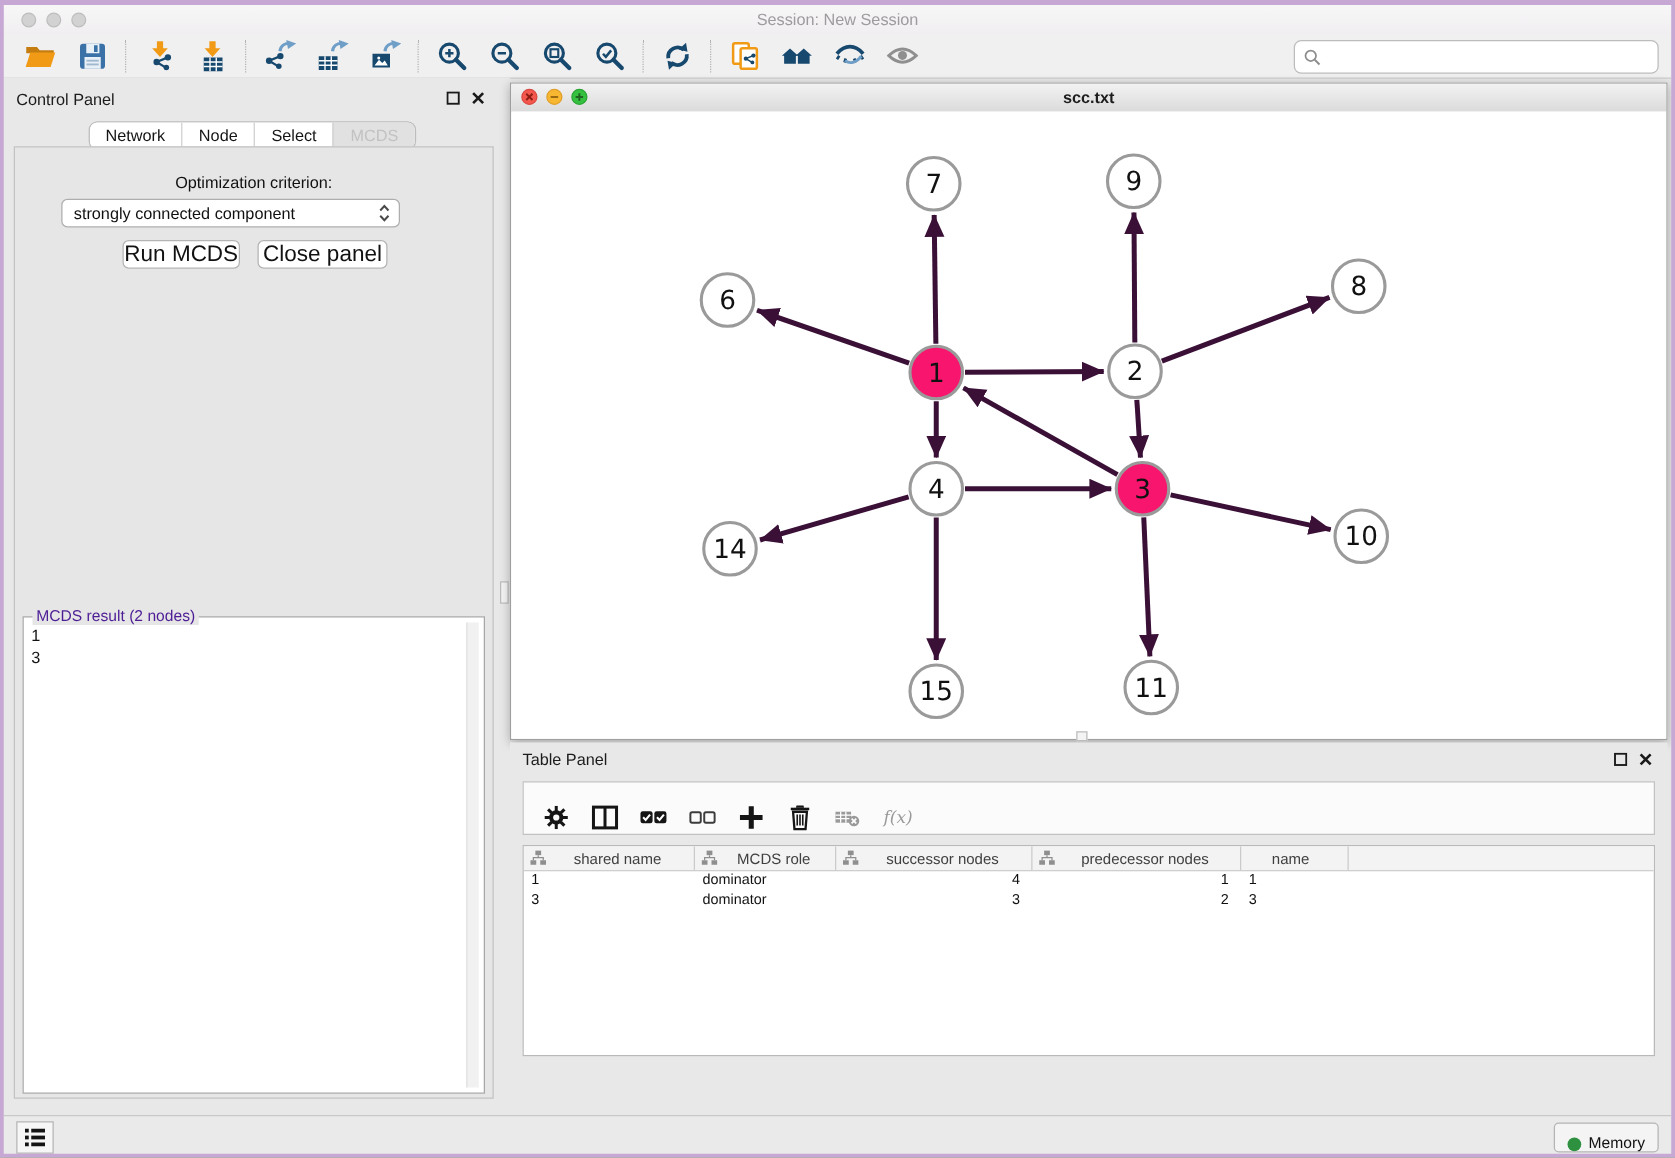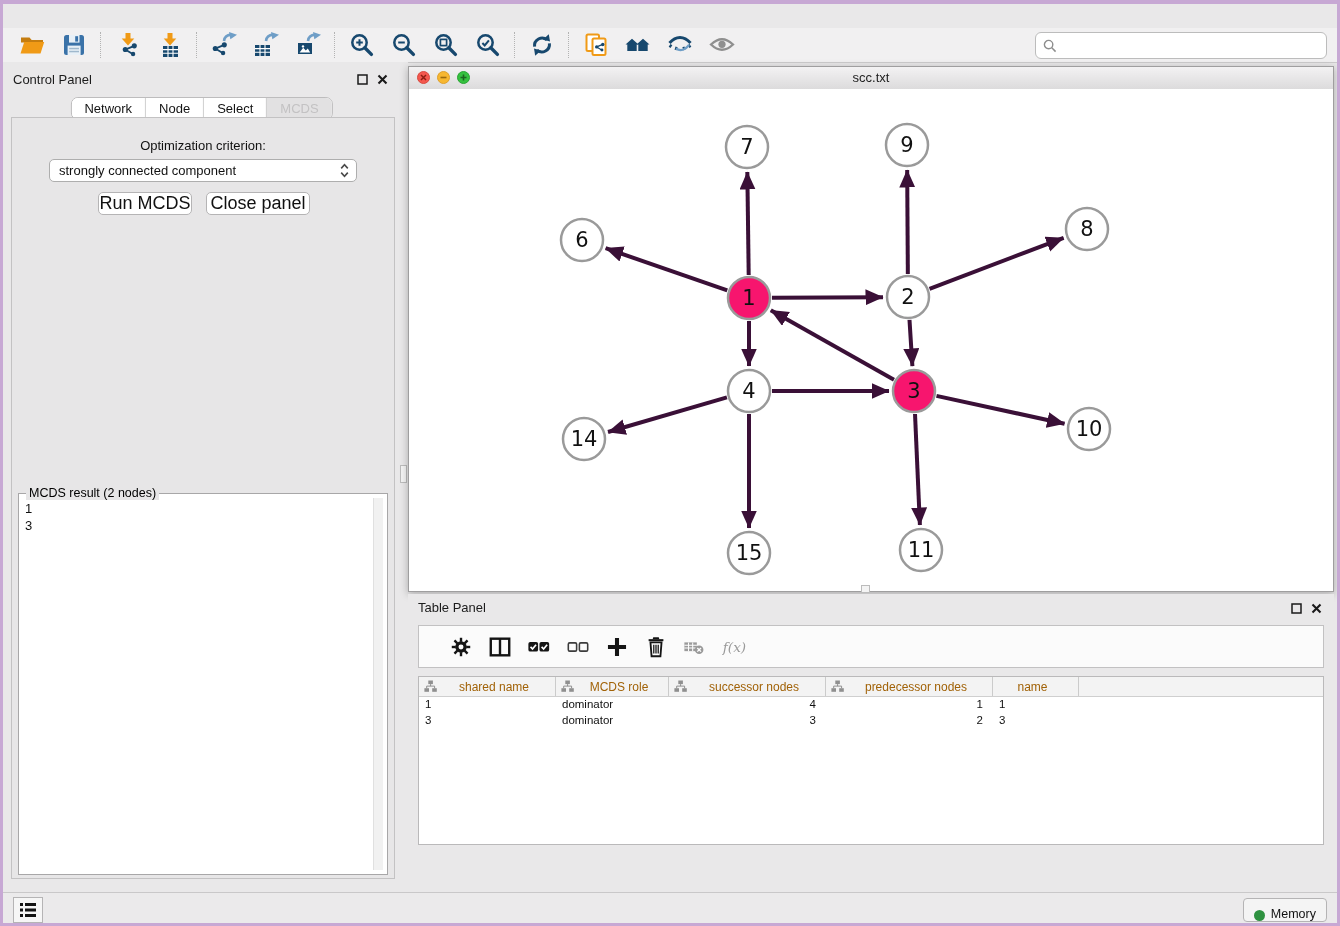--- a/index.html
+++ b/index.html
@@ -35,56 +35,56 @@
   .panel-head{position:absolute;left:10px;top:10px;font-size:13px;color:#1c1c1c;}
   .panel-icons{position:absolute;right:12px;top:9px;display:flex;gap:9px;align-items:center;}
   .tabgroup{display:inline-flex;border:1px solid #bdbcbd;border-radius:7px;overflow:hidden;background:#fff;}
   .tab{padding:3px 13px;font-size:13px;color:#141414;background:#fff;border-left:1px solid #cfcfcf;white-space:nowrap;}
   .tab:first-child{border-left:none;}
   .tab.selected{background:#e2e1e2;color:#c3c2c3;}
   .cp-tabs{position:absolute;left:50%;transform:translateX(-50%);top:35px;}
   .cp-body{position:absolute;left:8px;top:55px;width:382px;height:760px;
     background:#e7e6e7;border:1px solid #c3c2c3;}
   .opt-label{position:absolute;left:0;width:100%;top:20px;text-align:center;font-size:13px;color:#111;}
-  .dropdown{position:absolute;left:37px;top:41px;width:308px;height:23px;background:#fff;
+  .dropdown{position:absolute;left:37px;top:41px;width:271px;height:23px;background:#fff;
     border:1px solid #aeaeae;border-radius:5px;display:flex;align-items:center;box-sizing:border-box;}
   .dropdown .dd-text{flex:1;font-size:13px;color:#111;padding-left:9px;white-space:nowrap;overflow:hidden;}
   .dropdown .dd-step{padding-right:7px;display:flex;align-items:center;}
   .btn{position:absolute;height:23px;background:#fff;border:1px solid #b5b4b5;border-radius:5px;
     font-size:18px;color:#111;display:flex;align-items:center;justify-content:center;box-sizing:border-box;}
   .groupbox{position:absolute;left:6px;top:375px;width:368px;height:380px;
     border:1px solid #a8a7a8;background:#fff;}
   .groupbox .gb-label{position:absolute;left:7px;top:-8px;background:#e7e6e7;padding:0 3px;
-    font-size:12.5px;color:#000000;}
+    font-size:12.5px;color:#4c1d95;}
   .gb-lines{position:absolute;left:6px;top:6px;right:18px;font-size:13px;color:#111;line-height:17px;}
   .gb-scroll{position:absolute;right:4px;top:4px;bottom:4px;width:9px;background:#f1f1f1;border-left:1px solid #e0e0e0;}
 
   .v-divider{position:absolute;left:400px;top:62px;width:8px;height:830px;background:#e9e8e9;}
   .grip{position:absolute;background:#f4f4f4;border:1px solid #bcbcbc;box-sizing:border-box;}
 
   
   .net-window{position:absolute;left:408px;top:66px;width:926px;height:526px;background:#fff;
     border:1px solid #9f9e9f;box-sizing:border-box;box-shadow:0 2px 8px rgba(0,0,0,.28);}
   .net-titlebar{position:absolute;left:0;top:0;right:0;height:22px;
-    background:linear-gradient(#f3f2f3,#dcdbdc);border-bottom:1px solid #b9b8b9;}
+    background:linear-gradient(#f3f2f3,#dcdbdc);border-bottom:1px solid #b9b8b9;font-weight:bold;}
   .net-title{position:absolute;left:0;right:0;top:3px;text-align:center;font-size:13px;color:#1d1d1d;}
   .net-traffic{position:absolute;top:4px;width:13px;height:13px;border-radius:50%;
     display:flex;align-items:center;justify-content:center;box-sizing:border-box;}
   .net-canvas{position:absolute;left:0;top:22px;width:924px;height:502px;background:#fff;}
 
   
   .table-panel{position:absolute;left:408px;top:594px;width:926px;height:296px;background:#e9e8e9;}
   .tp-toolbar{position:absolute;left:10px;top:31px;width:906px;height:43px;background:#fbfbfb;
-    border:1px solid #c2c1c2;box-sizing:border-box;display:flex;align-items:center;gap:15px;padding-left:30px;}
+    border:1px solid #c2c1c2;box-sizing:border-box;display:flex;align-items:flex-end;gap:15px;padding-left:14px;}
   .tp-tbtn{width:24px;height:26px;display:flex;align-items:center;justify-content:center;}
   .tp-table{position:absolute;left:10px;top:82px;width:906px;height:169px;background:#fff;
     border:1px solid #bab9ba;box-sizing:border-box;overflow:hidden;}
   .thead{display:flex;height:19px;background:#f3f3f3;border-bottom:1px solid #cfcfcf;}
   .th{display:flex;align-items:center;border-right:1px solid #cbcbcb;box-sizing:border-box;
-     font-size:12px;color:#a16207;}
+     font-size:12px;color:#404040;}
   .th .th-icon{margin:0 2px 0 5px;display:flex;}
   .th .th-lab{flex:1;text-align:center;padding-right:6px;white-space:nowrap;overflow:hidden;}
   .trow{display:flex;height:16px;}
   .td{font-size:11.5px;color:#111;box-sizing:border-box;padding:1px 10px 0 6px;white-space:nowrap;overflow:hidden;}
   .tp-tabs{position:absolute;left:0;width:100%;top:261px;display:flex;justify-content:center;}
 
   
   .statusbar{position:absolute;left:3px;top:892px;width:1334px;height:31px;background:#ebeaeb;
     border-top:1px solid #c9c8c9;}
   .list-btn{position:absolute;left:10px;top:4px;width:30px;height:26px;background:#f6f6f6;
@@ -96,20 +96,26 @@
 </style>
 </head>
 <body>
 
 <div class="app">
   <div class="strip top"></div>
   <div class="strip bottom"></div>
   <div class="strip left"></div>
   <div class="strip right"></div>
 
+  <div class="titlebar">
+    <div class="traffic gray" style="left:14px"></div>
+    <div class="traffic gray" style="left:34px"></div>
+    <div class="traffic gray" style="left:54px"></div>
+    <div class="win-title">Session: New Session</div>
+  </div>
 
   <div class="main-toolbar">
     <div class="tb-groups">
         <div class="tbtn">
           <svg width="26" height="26" viewBox="0 0 26 26">
             <path d="M2 5.5h8.5l2.2 2.6H24v2.4H2z" fill="#c57d10"></path>
             <path d="M1.5 21.5L5.2 10h20l-3.7 11.5z" fill="#f09a16"></path>
           </svg>
         </div>
         <div class="tbtn">

